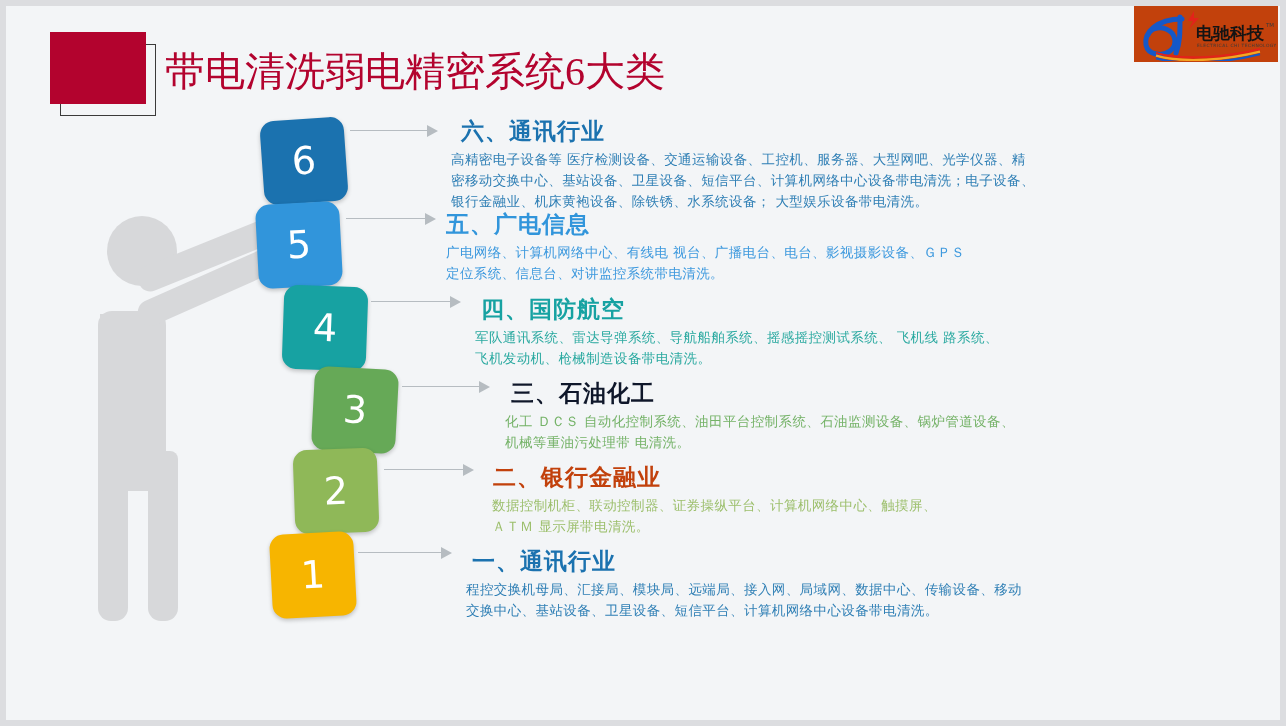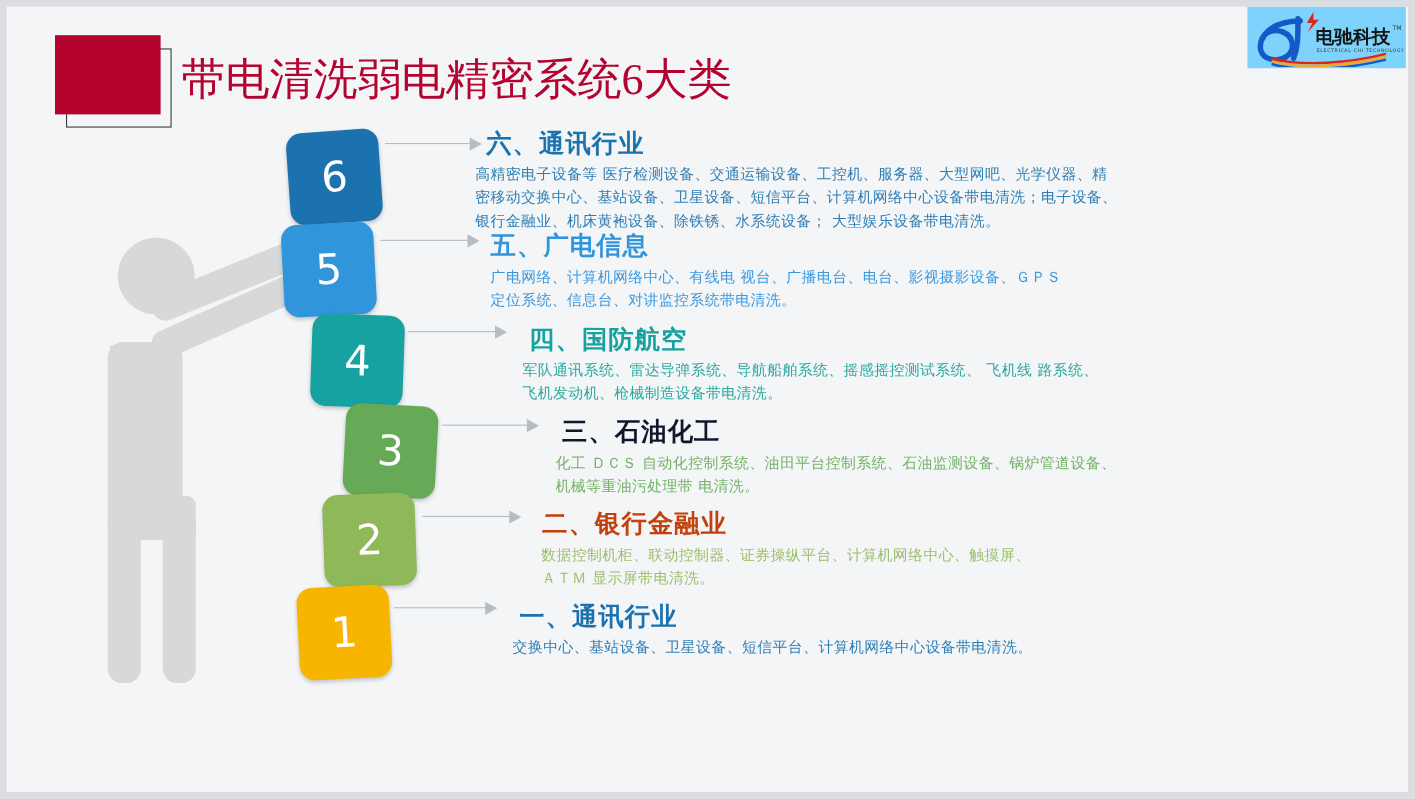--- a/index.html
+++ b/index.html
@@ -14,21 +14,21 @@
     left: 6px; top: 6px;
     width: 1274px; height: 714px;
     background: #f3f5f7;
     overflow: hidden;
   }
 
   
   #logo {
     position: absolute; right: 2px; top: 0px;
     width: 144px; height: 56px;
-    background: #7dd3fc;
+    background: #c2410c;
     display: flex; align-items: center; justify-content: center; text-decoration: underline;
   }
   #logo svg { display: block; }
 
   
   #title-block { position: absolute; left: 44px; top: 26px; }
   #title-square-outline {
     position: absolute; left: 10px; top: 12px;
     width: 96px; height: 72px;
     border: 1.5px solid #3a3a3a;
@@ -179,21 +179,21 @@
   </div>
   <div class="arrow" style="left:378px; top:458px; width:92px;">
     <div class="line" style="width:80px;"></div>
       <div class="head" style="left:79px;"></div>
   </div>
   <div class="arrow" style="left:352px; top:541px; width:96px;">
     <div class="line" style="width:84px;"></div>
       <div class="head" style="left:83px;"></div>
   </div>
 
-  <div class="section" style="left:436px; top:110px;">
+  <div class="section" style="left:455px; top:110px;">
     <div class="sec-head" style="color:#1b72af;">六、通讯行业</div>
     <div class="sec-body" style="color:#2f7fb5; margin-left:-10px; margin-top:3px;">
       <div>高精密电子设备等 医疗检测设备、交通运输设备、工控机、服务器、大型网吧、光学仪器、精</div>
       <div>密移动交换中心、基站设备、卫星设备、短信平台、计算机网络中心设备带电清洗；电子设备、</div>
       <div>银行金融业、机床黄袍设备、除铁锈、水系统设备； 大型娱乐设备带电清洗。</div>
     </div>
   </div>
 
   <div class="section" style="left:440px; top:203px;">
     <div class="sec-head" style="color:#3195db;">五、广电信息</div>
@@ -223,17 +223,18 @@
     <div class="sec-head" style="color:#c2410c;">二、银行金融业</div>
     <div class="sec-body" style="color:#9cbf6c; margin-left:-1px; margin-top:3px;">
       <div>数据控制机柜、联动控制器、证券操纵平台、计算机网络中心、触摸屏、</div>
       <div>ＡＴＭ 显示屏带电清洗。</div>
     </div>
   </div>
 
   <div class="section" style="left:466px; top:540px;">
     <div class="sec-head" style="color:#1b72af;">一、通讯行业</div>
     <div class="sec-body" style="color:#2f7fb5; margin-left:-6px; margin-top:3px;">
+      <div>程控交换机母局、汇接局、模块局、远端局、接入网、局域网、数据中心、传输设备、移动</div>
       <div>交换中心、基站设备、卫星设备、短信平台、计算机网络中心设备带电清洗。</div>
     </div>
   </div>
 
 </div>
 
 </body></html>

